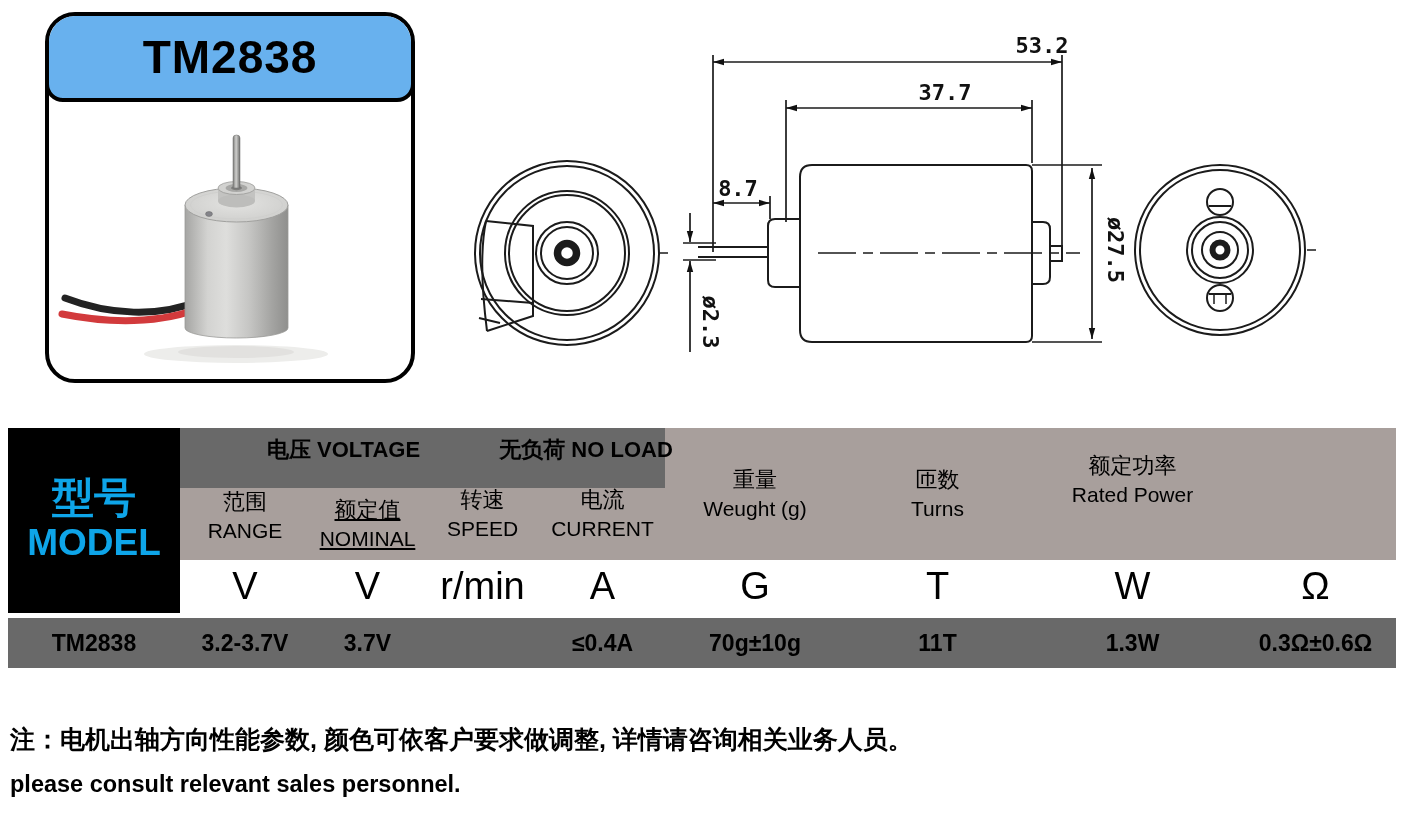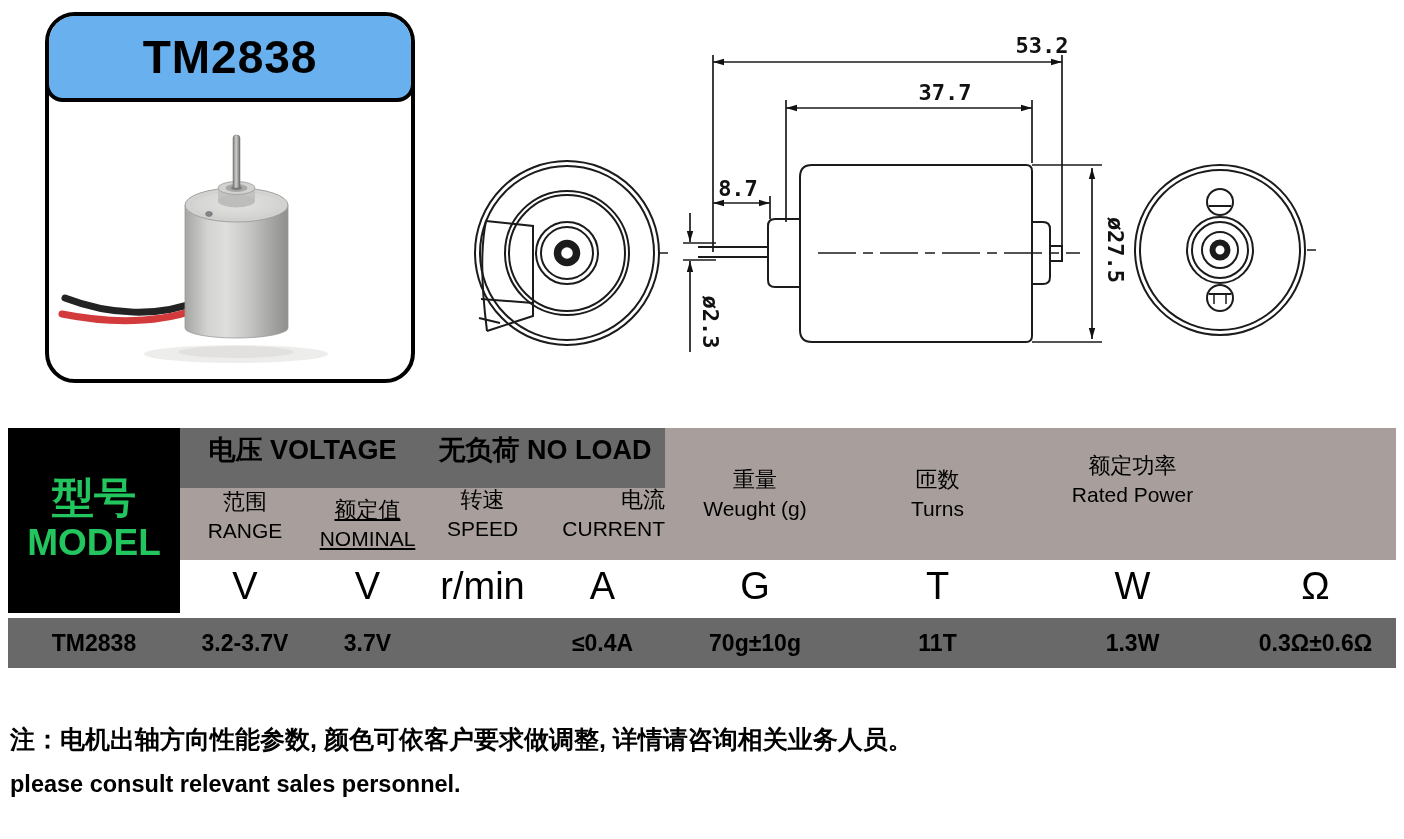--- a/index.html
+++ b/index.html
@@ -15,29 +15,29 @@
   .card-title{font-size:46px;font-weight:bold;letter-spacing:1px;}
   .photo-wrap{position:absolute;left:0;top:86px;width:362px;height:277px;}
 
   
   .drawing{position:absolute;left:440px;top:10px;width:964px;height:410px;}
   .dimtxt{font-family:"DejaVu Sans Mono",monospace;font-weight:bold;font-size:22px;fill:#111;}
 
   
   .spec{position:absolute;left:8px;top:428px;width:1388px;height:240px;}
   .band{position:absolute;}
-  .model-cell{left:0;top:0;width:172px;height:185px;background:#000;color:#22c55e;
+  .model-cell{left:0;top:0;width:172px;height:185px;background:#000;color:#0ea5e9;
         display:flex;flex-direction:column;align-items:center;justify-content:center;}
   .model-cn{font-size:42px;font-weight:bold;line-height:1.1;}
   .model-en{font-size:37px;font-weight:bold;line-height:1.2;}
   .dark-band{left:172px;top:0;width:485px;height:60px;background:#696969;}
   .light-a{left:172px;top:60px;width:485px;height:72px;background:#a89f9c;}
   .light-b{left:657px;top:0;width:731px;height:132px;background:#a89f9c;}
   .grp{position:absolute;top:0;height:44px;display:flex;align-items:center;justify-content:center;
-       font-size:27px;font-weight:bold;}
+       font-size:22px;font-weight:bold;padding-left:41px;}
   .tcol{position:absolute;display:flex;flex-direction:column;align-items:center;justify-content:center;
         text-align:center;}
   .thdr-cn{font-size:22px;line-height:1.35;}
   .thdr-en{font-size:21px;line-height:1.35;}
   .tunit{position:absolute;top:132px;height:53px;display:flex;align-items:center;justify-content:center;
          font-size:38px;}
   .data-row{position:absolute;left:0;top:190px;width:1388px;height:50px;background:#696969;}
   .tdata{position:absolute;top:190px;height:50px;display:flex;align-items:center;justify-content:center;
          font-size:23px;font-weight:bold;}
 
@@ -193,21 +193,21 @@
       <div class="thdr-en">RANGE</div>
     </div>
     <div class="tcol" style="left:302px;top:60px;width:115px;height:72px;text-decoration:underline;">
       <div class="thdr-cn">额定值</div>
       <div class="thdr-en">NOMINAL</div>
     </div>
     <div class="tcol" style="left:417px;top:60px;width:115px;height:52px;">
       <div class="thdr-cn">转速</div>
       <div class="thdr-en">SPEED</div>
     </div>
-    <div class="tcol" style="left:532px;top:60px;width:125px;height:52px;align-items:flex-end;">
+    <div class="tcol" style="left:532px;top:60px;width:125px;height:52px;">
       <div class="thdr-cn">电流</div>
       <div class="thdr-en">CURRENT</div>
     </div>
     <div class="tcol" style="left:657px;top:0;width:180px;height:132px;">
       <div class="thdr-cn">重量</div>
       <div class="thdr-en">Weught (g)</div>
     </div>
     <div class="tcol" style="left:837px;top:0;width:185px;height:132px;">
       <div class="thdr-cn">匝数</div>
       <div class="thdr-en">Turns</div>

